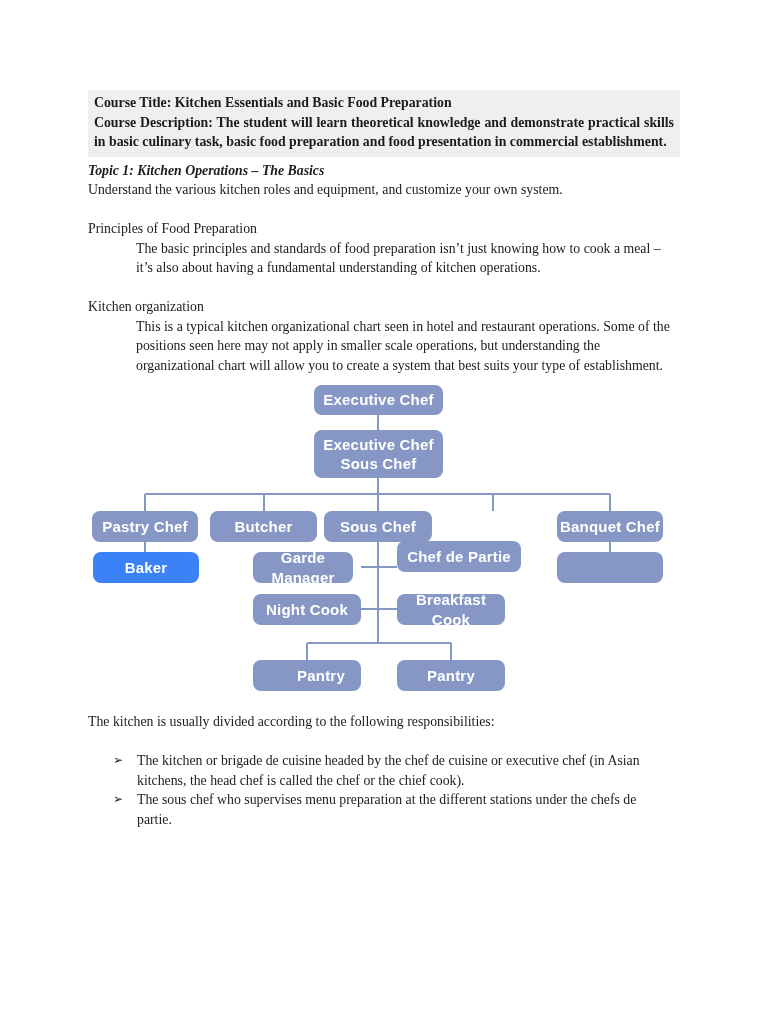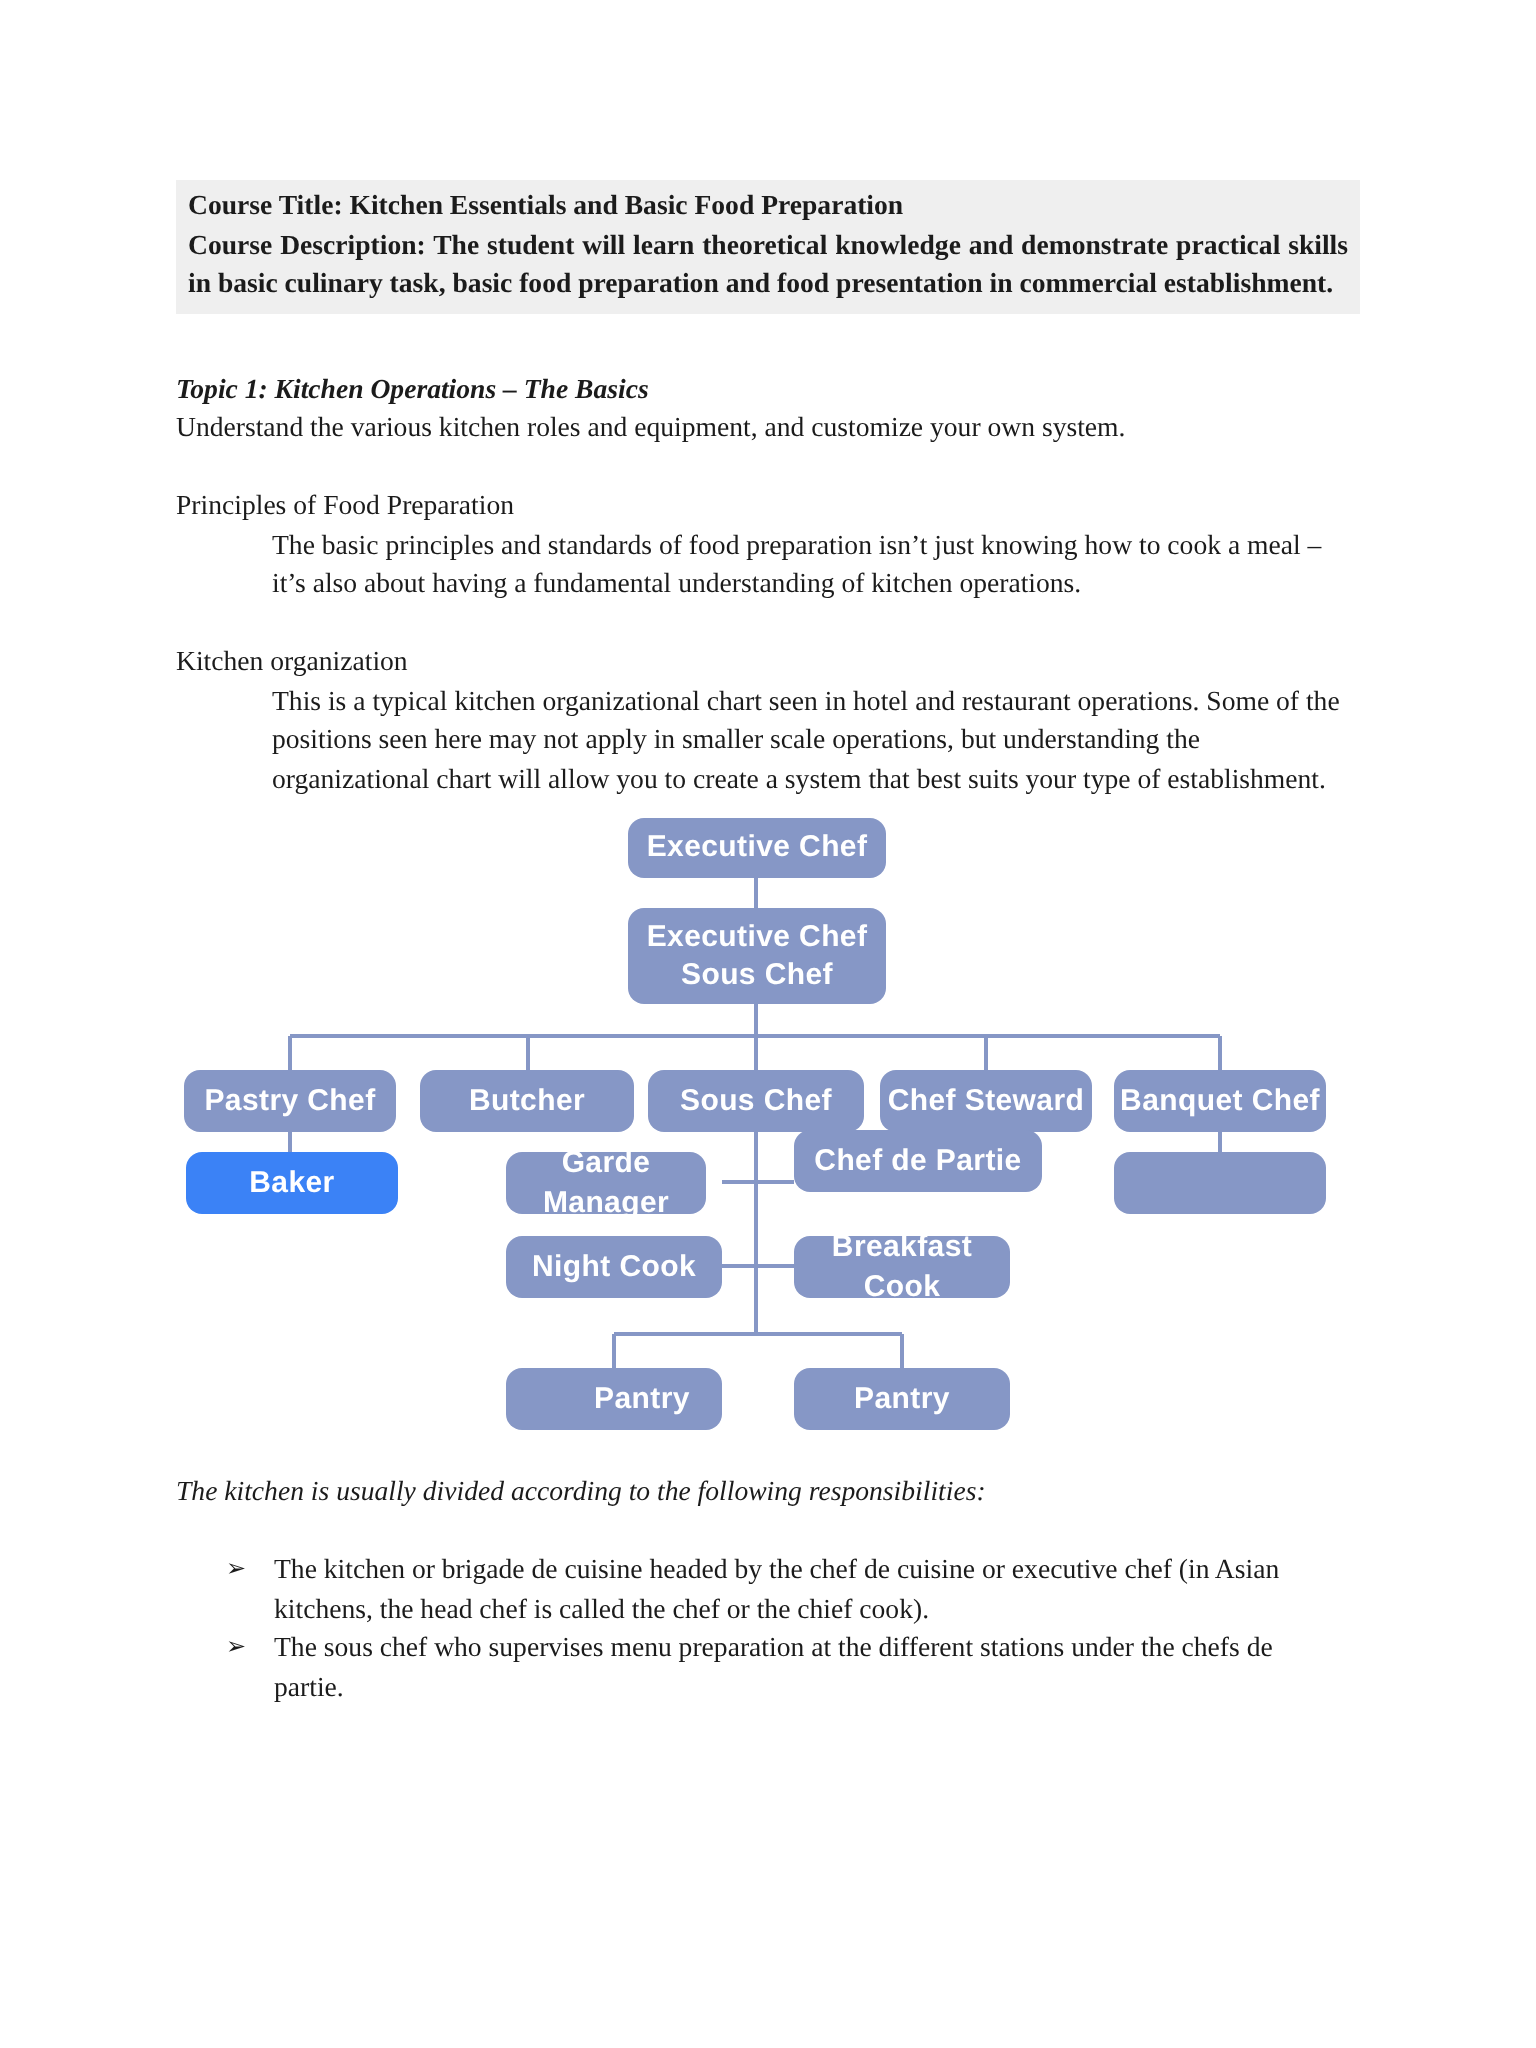--- a/index.html
+++ b/index.html
@@ -21,21 +21,21 @@
     top: 90px;
     width: 592px;
   }
   .header-box {
     background: #efefef;
     font-weight: bold;
     padding: 3px 6px 5px 6px;
   }
   .header-box .desc { text-align: justify; }
   .topic-heading {
-    margin-top: 28px;
+    margin-top: 4px;
     font-weight: bold;
     font-style: italic;
   }
   .topic-subtitle { }
   .spacer { height: 19.5px; }
   .section-heading { }
   .section-body {
     margin-left: 48px;
     width: 544px;
   }
@@ -58,21 +58,21 @@
     background: #8697c6;
     font-size: 15px;
     font-weight: bold;
     display: flex;
     align-items: center;
     justify-content: center;
     text-align: center;
     white-space: pre-line;
     letter-spacing: 0.2px;
   }
-  .responsibilities-intro { margin-top: 14px; font-style: italic; }
+  .responsibilities-intro { margin-top: 14px; }
   .bullet-list { margin-top: 19.5px; }
   .bullet-item {
     display: flex;
     margin-left: 25px;
     width: 556px;
   }
   .bullet-arrow {
     width: 24px;
     flex: 0 0 24px;
     font-size: 12px;
@@ -132,21 +132,20 @@
         <line class="org-line" x1="363" y1="260" x2="363" y2="277" stroke="#8697c6" stroke-width="2"></line>
       </svg>
 
       <div class="org-box" style="left: 226px; top: 2px; width: 129px; height: 30px; background: rgb(134, 151, 198); color: rgb(255, 255, 255);">Executive Chef</div>
       <div class="org-box" style="left: 226px; top: 47px; width: 129px; height: 48px; background: rgb(134, 151, 198); color: rgb(255, 255, 255);">Executive Chef
 Sous Chef</div>
 
       <div class="org-box" style="left: 4px; top: 128px; width: 106px; height: 31px; background: rgb(134, 151, 198); color: rgb(255, 255, 255);">Pastry Chef</div>
       <div class="org-box" style="left: 122px; top: 128px; width: 107px; height: 31px; background: rgb(134, 151, 198); color: rgb(255, 255, 255);">Butcher</div>
       <div class="org-box" style="left: 236px; top: 128px; width: 108px; height: 31px; background: rgb(134, 151, 198); color: rgb(255, 255, 255);">Sous Chef</div>
-      <div class="org-box" style="left: 352px; top: 128px; width: 106px; height: 31px; background: rgb(134, 151, 198); color: rgb(255, 255, 255);">Chef Steward</div>
       <div class="org-box" style="left: 469px; top: 128px; width: 106px; height: 31px; background: rgb(134, 151, 198); color: rgb(255, 255, 255);">Banquet Chef</div>
 
       <div class="org-box" style="left: 5px; top: 169px; width: 106px; height: 31px; background: #3b82f6; color: rgb(255, 255, 255);">Baker</div>
       <div class="org-box" style="left: 165px; top: 169px; width: 100px; height: 31px; background: rgb(134, 151, 198); color: rgb(255, 255, 255);">Garde Manager</div>
       <div class="org-box" style="left: 309px; top: 158px; width: 124px; height: 31px; background: rgb(134, 151, 198); color: rgb(255, 255, 255);">Chef de Partie</div>
       <div class="org-box" style="left: 469px; top: 169px; width: 106px; height: 31px; background: rgb(134, 151, 198); color: rgb(255, 255, 255);"></div>
 
       <div class="org-box" style="left: 165px; top: 211px; width: 108px; height: 31px; background: rgb(134, 151, 198); color: rgb(255, 255, 255);">Night Cook</div>
       <div class="org-box" style="left: 309px; top: 211px; width: 108px; height: 31px; background: rgb(134, 151, 198); color: rgb(255, 255, 255);">Breakfast Cook</div>
 

